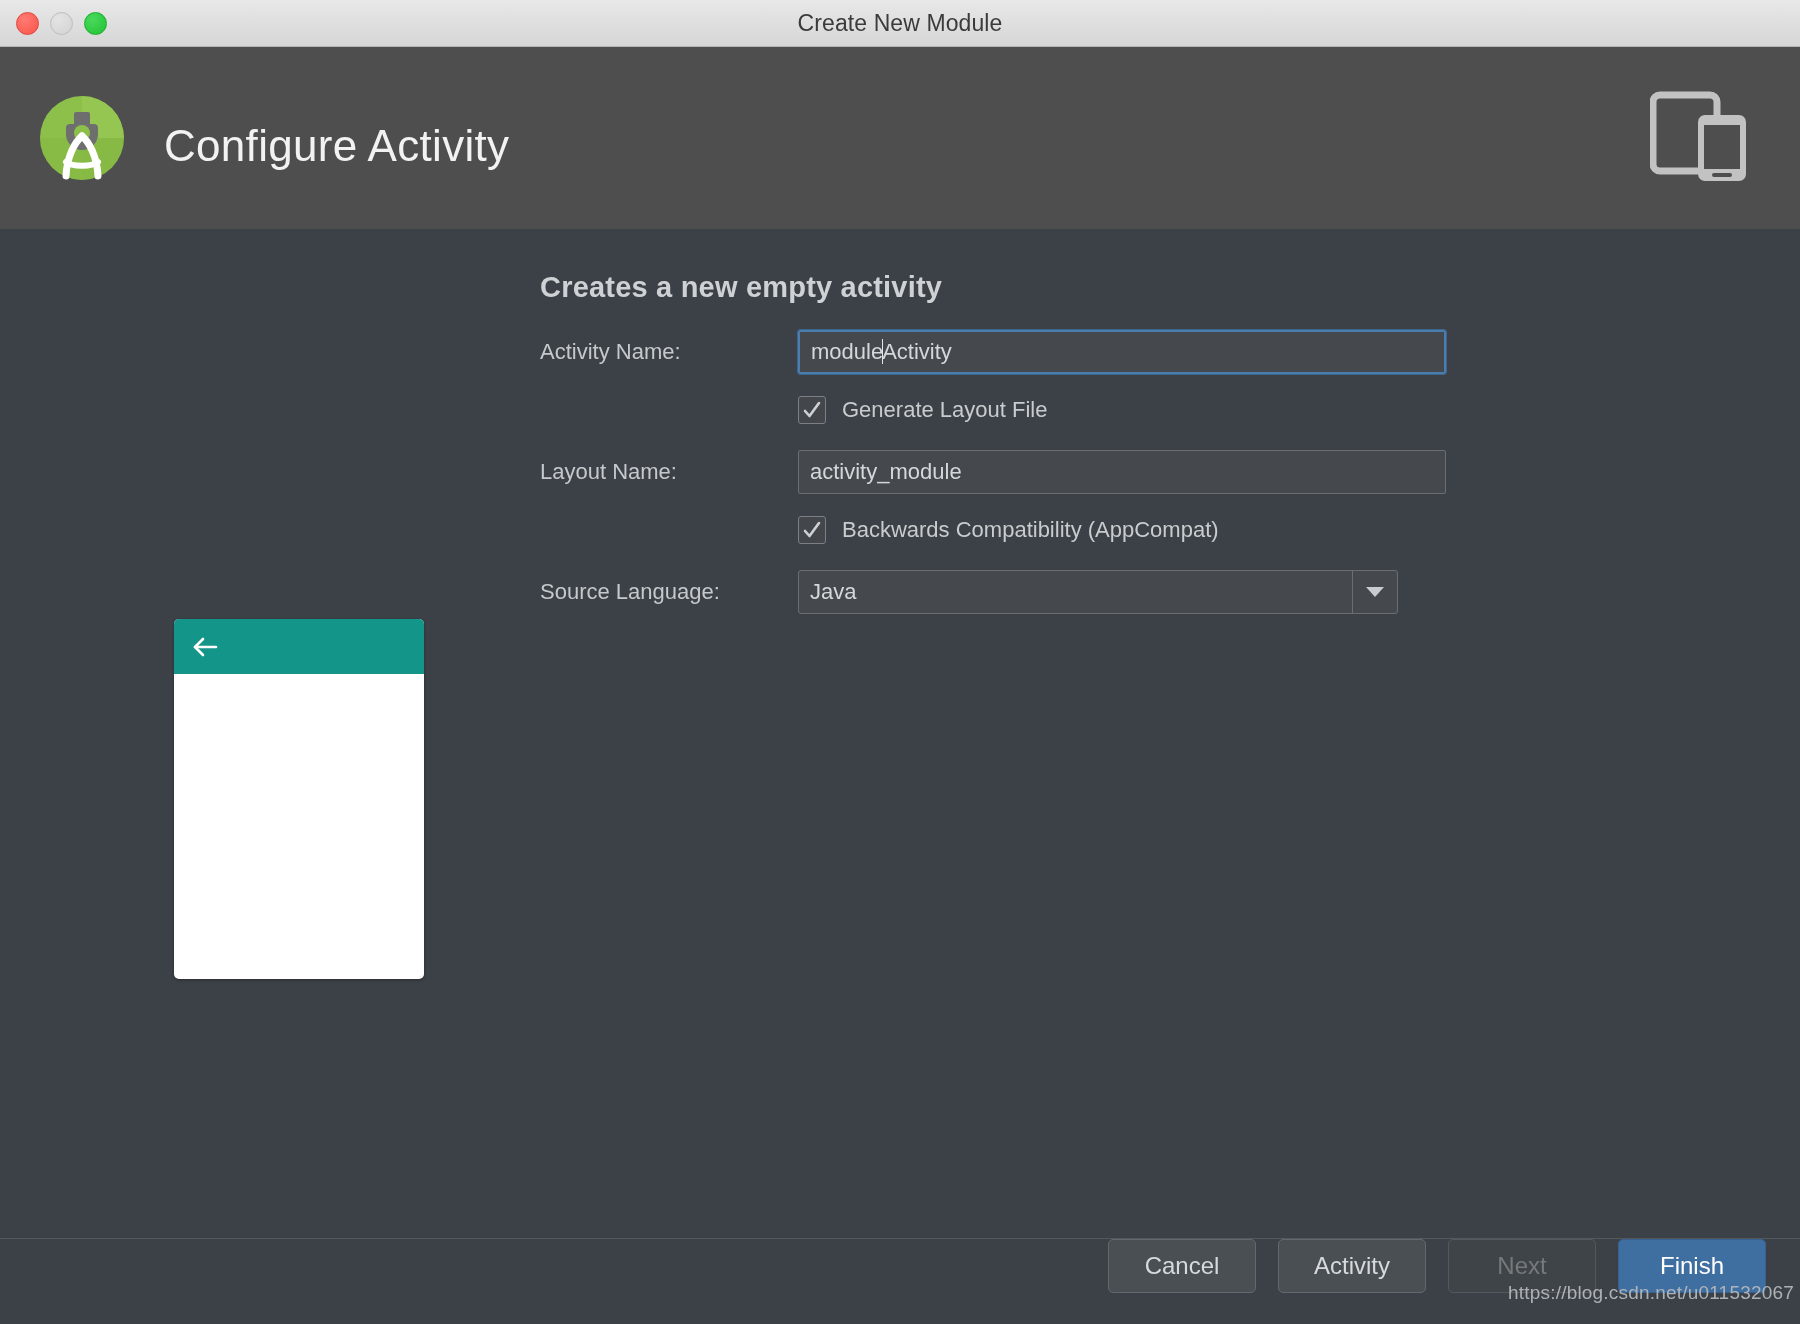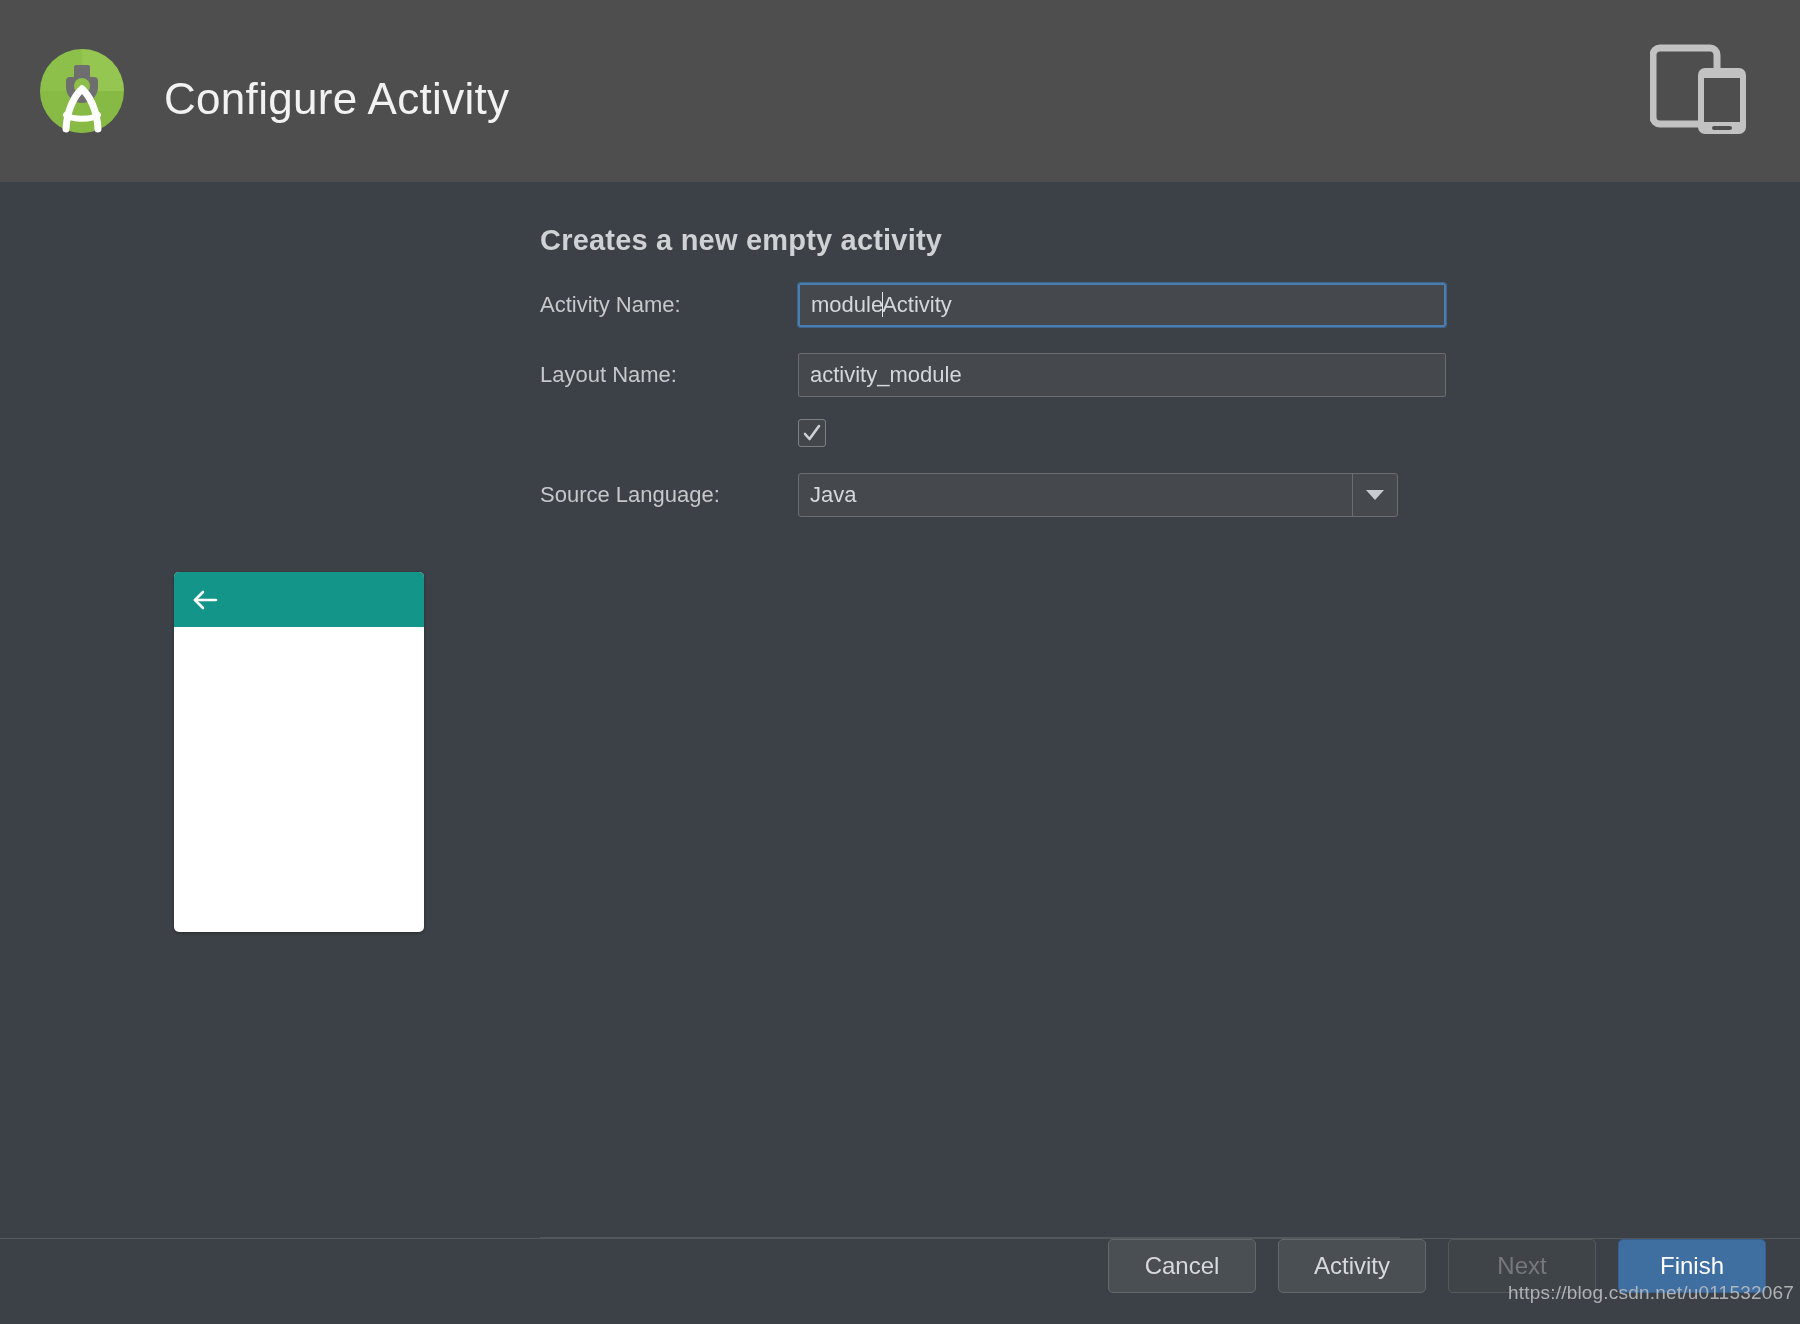--- a/index.html
+++ b/index.html
@@ -288,20 +288,28 @@
     color: #b8bbbe;
     opacity: 0.92;
     letter-spacing: 0.2px;
   }
 </style>
 </head>
 <body>
 
 <div id="window">
 
+  <div id="titlebar">
+    <div id="traffic">
+      <div class="light close"></div>
+      <div class="light min"></div>
+      <div class="light max"></div>
+    </div>
+    <div id="window-title">Create New Module</div>
+  </div>
 
   <div id="header">
     <div id="logo">
       <svg width="92" height="92" viewBox="0 0 92 92">
         <circle cx="46" cy="46" r="42" fill="#8dc04a"></circle>
         <path d="M46 4 A42 42 0 0 1 88 46 L46 46 Z" fill="#9ccb57" opacity="0.55"></path>
         <path d="M4 46 A42 42 0 0 0 46 88 L46 46 Z" fill="#7fb53f" opacity="0.4"></path>
         <path d="M88 46 A42 42 0 0 1 46 88 L46 46 Z" fill="#7aae3c" opacity="0.35"></path>
         <g fill="#6e6e6e">
           <rect x="38" y="20" width="16" height="14" rx="2"></rect>
@@ -343,34 +351,43 @@
 
       <div id="section-title">Creates a new empty activity</div>
 
       <div class="row">
         <div class="row-label">Activity Name:</div>
         <div class="field-wrap">
           <div class="textfield focused"><span>module</span><span class="caret"></span><span>Activity</span></div>
         </div>
       </div>
 
-
-      <div class="row">
-        <div class="row-label">Layout Name:</div>
-        <div class="field-wrap">
-          <div class="textfield">activity_module</div>
-        </div>
-      </div>
-
       <div class="check-row">
         <div class="checkbox">
           <svg width="20" height="20" viewBox="0 0 20 20">
             <polyline points="3,11 7.5,16 17,3" fill="none" stroke="#cfd2d4" stroke-width="2.6" stroke-linecap="round" stroke-linejoin="round"></polyline>
           </svg>
         </div>
+        <div class="check-label">Generate Layout File</div>
+      </div>
+
+      <div class="row">
+        <div class="row-label">Layout Name:</div>
+        <div class="field-wrap">
+          <div class="textfield">activity_module</div>
+        </div>
+      </div>
+
+      <div class="check-row">
+        <div class="checkbox">
+          <svg width="20" height="20" viewBox="0 0 20 20">
+            <polyline points="3,11 7.5,16 17,3" fill="none" stroke="#cfd2d4" stroke-width="2.6" stroke-linecap="round" stroke-linejoin="round"></polyline>
+          </svg>
+        </div>
+        <div class="check-label">Backwards Compatibility (AppCompat)</div>
       </div>
 
       <div class="row">
         <div class="row-label">Source Language:</div>
         <div class="field-wrap">
           <div class="combo">
             <div class="combo-value">Java</div>
             <div class="combo-arrow">
               <svg width="22" height="14" viewBox="0 0 22 14">
                 <polygon points="2,2 20,2 11,12" fill="#c9ccce"></polygon>

